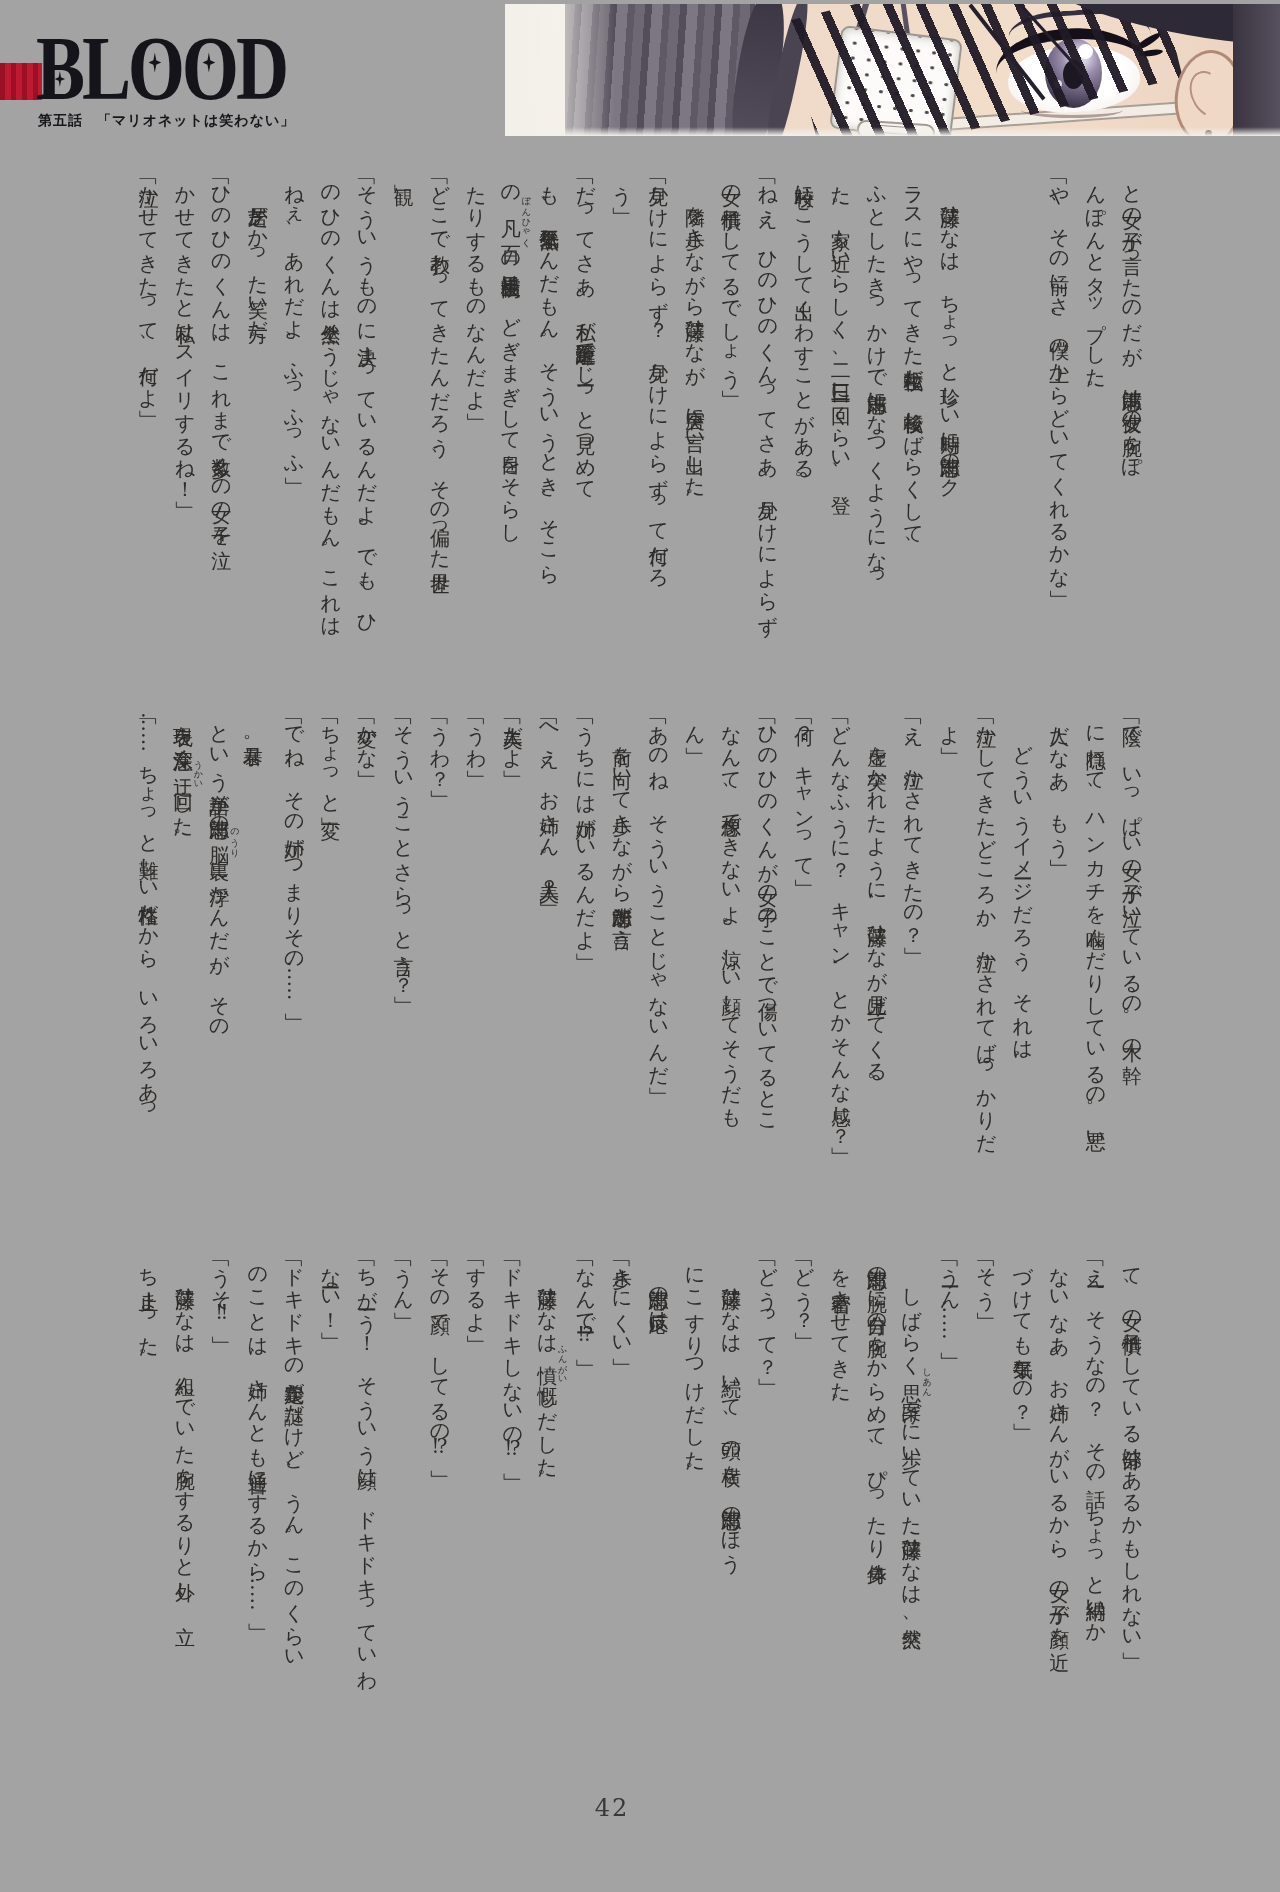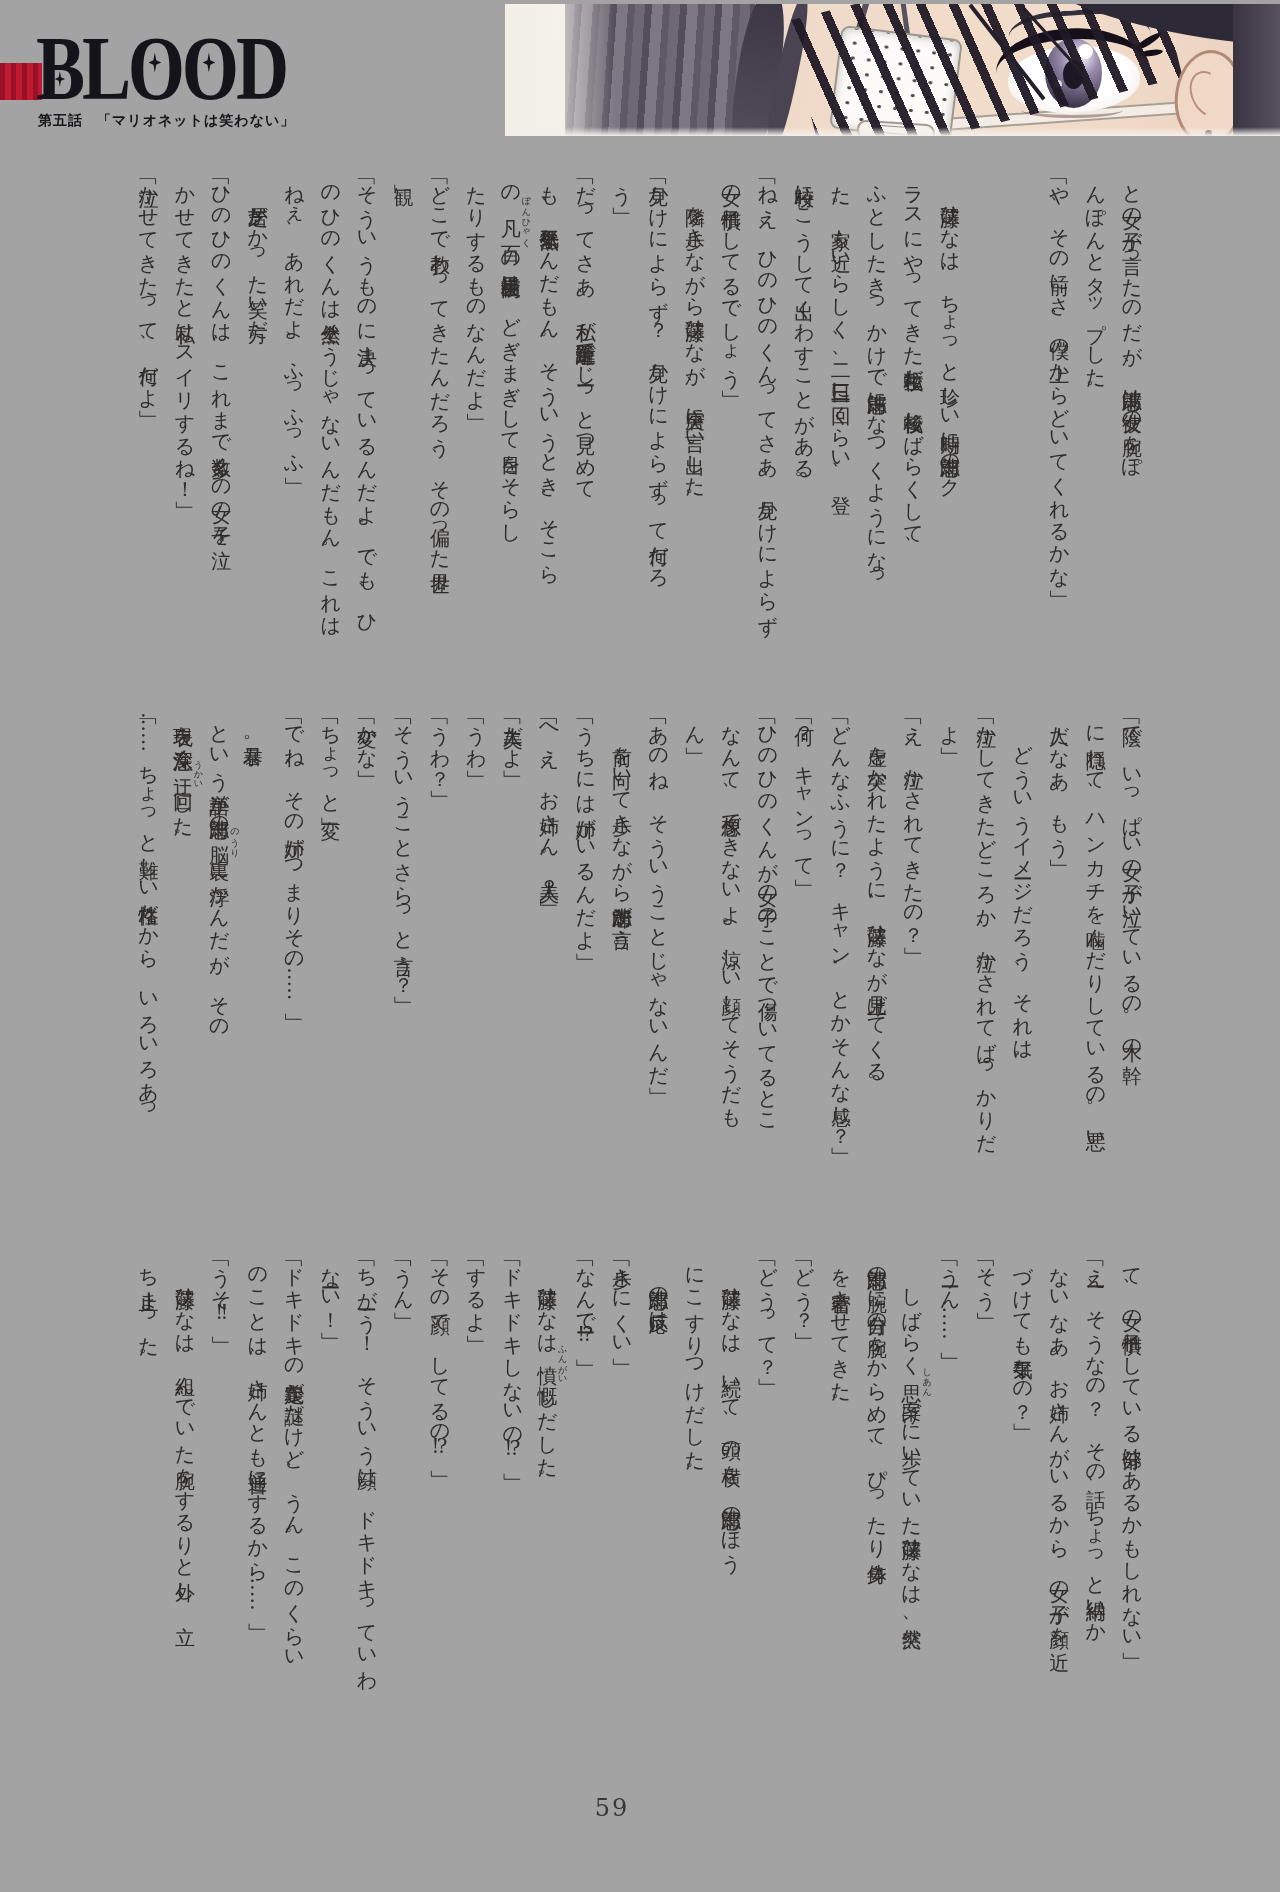--- a/index.html
+++ b/index.html
@@ -215,14 +215,14 @@
       <div class="vcol" style="left: 385.97px;">「うん」</div>
       <div class="vcol" style="left: 349.54px;">「ちがーう！　そういう顔は、ドキドキっていわ</div>
       <div class="vcol" style="left: 313.11px;">なーい！」</div>
       <div class="vcol" style="left: 276.68px;">「ドキドキの定義が謎だけど、うん。このくらい</div>
       <div class="vcol" style="left: 240.25px;">のことは、姉さんとも普通にするから……」</div>
       <div class="vcol" style="left: 203.82px;">「うそ‼」</div>
       <div class="vcol" style="left: 167.39px;">　藤澤ひなは、組んでいた腕をするりと外し、立</div>
       <div class="vcol" style="left: 130.96px;">ち止まった。</div>
     </div>
 
-  <div id="pageno">59</div>
+  <div id="pageno">42</div>
 </div>
 
 </body></html>

